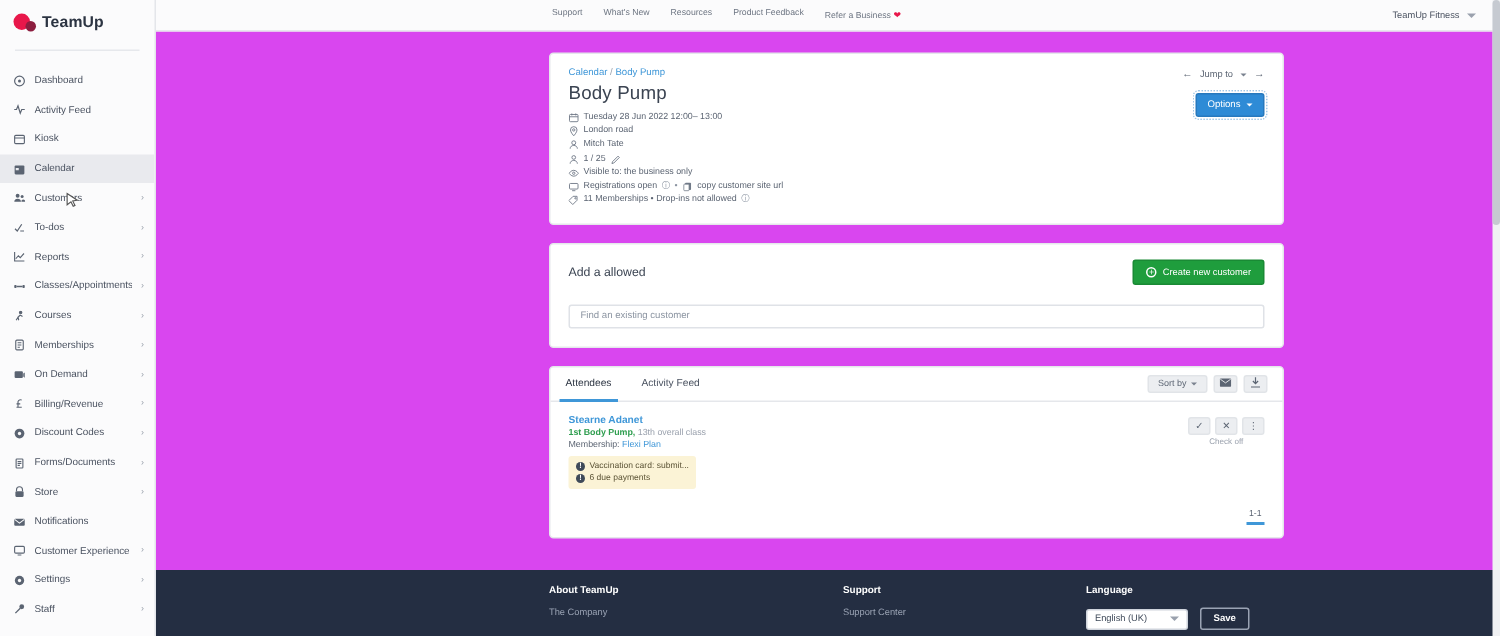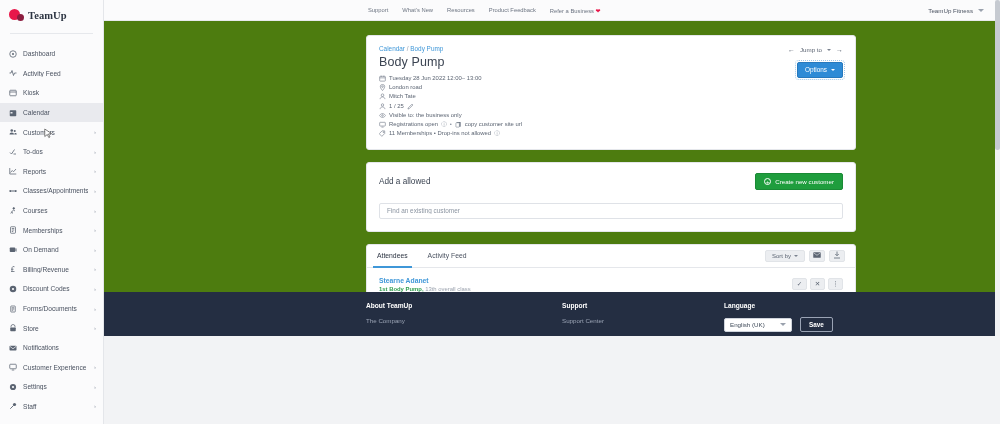--- a/index.html
+++ b/index.html
@@ -13,39 +13,39 @@
   
   .sidebar {
     width: 104px; height: 424px; background: #fbfbfc;
     border-right: 1px solid #e4e6ea; flex: 0 0 104px;
     overflow: hidden; position: relative;
   }
   .brand { display: flex; align-items: center; gap: 4px; padding: 8px 0 7px 9px; }
   .brand-mark { position: relative; width: 15px; height: 14px; flex: 0 0 15px; }
   .brand-mark .c1 { position: absolute; left: 0; top: 1px; width: 11px; height: 11px; border-radius: 50%; background: #e8174a; }
   .brand-mark .c2 { position: absolute; left: 8px; top: 6px; width: 7px; height: 7px; border-radius: 50%; background: #8c1d3f; }
-  .brand-text { font-size: 10.5px; font-weight: 700; color: #2c3442; letter-spacing: .1px; font-family: Liberation Serif, serif; }
+  .brand-text { font-size: 10.5px; font-weight: 700; color: #2c3442; letter-spacing: .1px; }
   .brand-divider { height: 1px; background: #e6e8ec; margin: 4px 10px 0 10px; }
 
   .nav { padding-top: 10px; }
   .nav-item {
     display: flex; align-items: center; gap: 6px;
     height: 19.6px; padding: 0 7px 0 9px; position: relative;
     font-size: 6.6px; color: #4a5260; cursor: pointer;
   }
   .nav-item.active { background: #e9eaee; }
   .nav-item .ico { width: 8px; height: 8px; flex: 0 0 8px; display: flex; align-items: center; justify-content: center; color: #5b6472; }
   .nav-item .ico svg { width: 8px; height: 8px; display: block; }
   .nav-label { flex: 1 1 auto; white-space: nowrap; overflow: hidden; }
   .chev { font-size: 6px; color: #99a0ac; flex: 0 0 auto; line-height: 1; }
 
   .cursor { position: absolute; left: 44px; top: 128px; width: 9px; height: 11px; pointer-events: none; }
 
   
-  .main { flex: 1 1 auto; height: 336px; position: relative; overflow: hidden; background: #4d7c0f; }
+  .main { flex: 1 1 auto; height: 424px; position: relative; overflow: hidden; background: #d946ef; }
   .topbar {
     height: 21px; background: #fbfbfc; border-bottom: 1px solid #e7e9ec;
     display: flex; align-items: center; position: relative;
   }
   .topnav { display: flex; gap: 14px; margin-left: 264px; }
   .topnav a { font-size: 5.8px; color: #6d7582; text-decoration: none; white-space: nowrap; }
   .heart { color: #e8174a; font-size: 6px; }
   .account { position: absolute; right: 16px; display: flex; align-items: center; gap: 5px; font-size: 6.2px; color: #4a5260; cursor: pointer; }
   .caret-dn { width: 0; height: 0; border-left: 3px solid transparent; border-right: 3px solid transparent; border-top: 3px solid #9aa1ad; }
 

